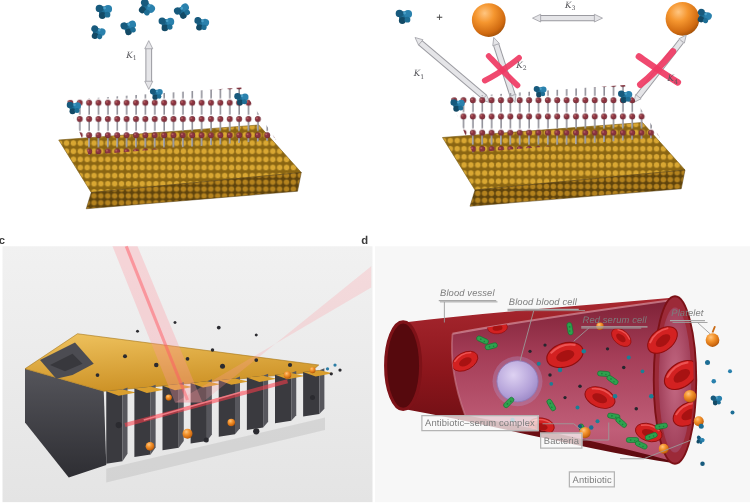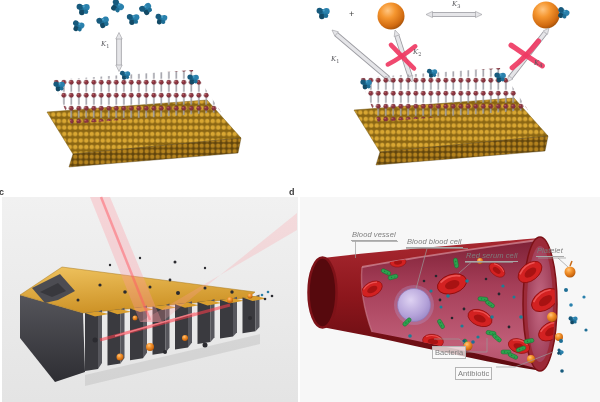--- a/index.html
+++ b/index.html
@@ -364,16 +364,17 @@
 <span class="plus" style="left:349px;top:9px">+</span>
 <span class="klbl" style="left:331px;top:55px"><span>K</span><sub>1</sub></span>
 <span class="klbl" style="left:413px;top:48px"><span>K</span><sub>2</sub></span>
 <span class="klbl" style="left:452px;top:0px"><span>K</span><sub>3</sub></span>
 <span class="klbl" style="left:534px;top:59px"><span>K</span><sub>4</sub></span>
 
 <div class="lbl underlined" style="left:351px;top:230px">Blood vessel</div>
 <div class="lbl underlined" style="left:406px;top:237px">Blood blood cell</div>
 <div class="lbl underlined" style="left:465px;top:251px">Red serum cell</div>
 <div class="lbl underlined" style="left:536px;top:246px">Platelet</div>
+<div class="lbl boxed" style="left:337px;top:332px">Antibiotic–serum complex</div>
 <div class="lbl boxed" style="left:432px;top:346px">Bacteria</div>
-<div class="lbl boxed" style="left:455px;top:367px">Antibiotic</div>
+<div class="lbl boxed" style="left:455px;top:377px">Antibiotic</div>
 
 </div>
 
 </body></html>

